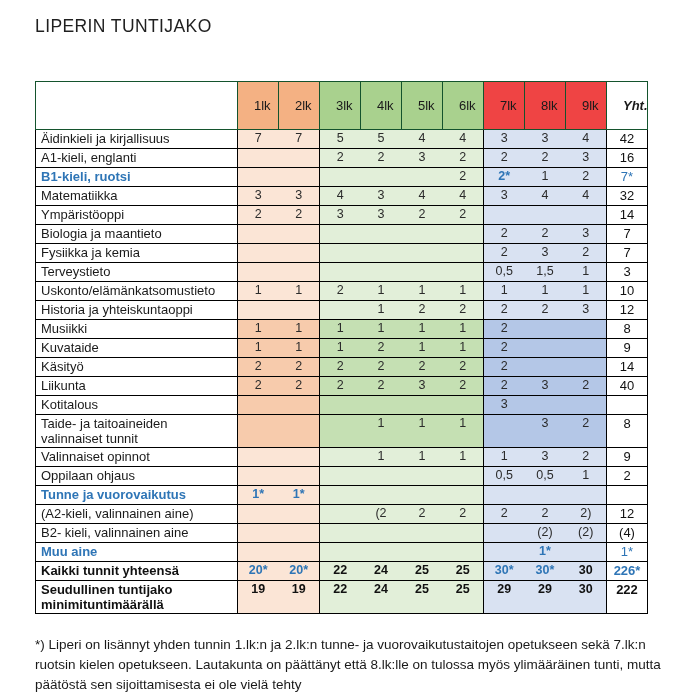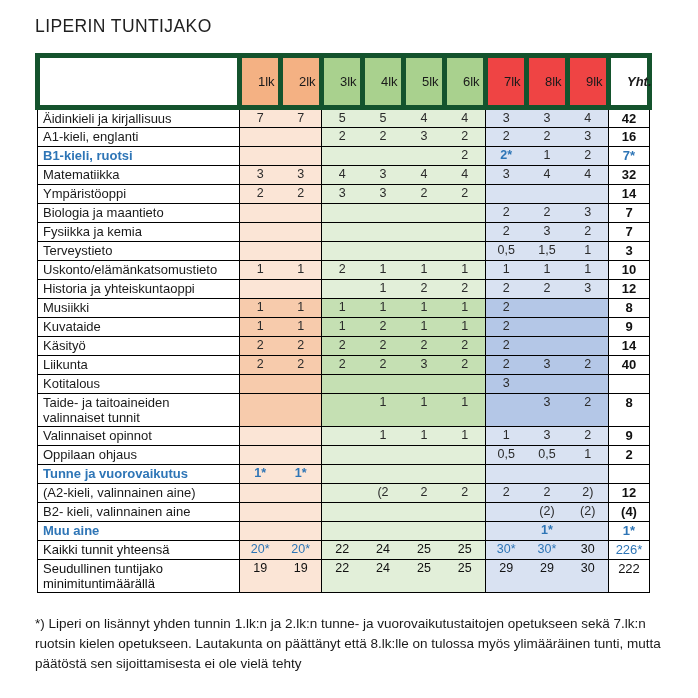--- a/index.html
+++ b/index.html
@@ -10,35 +10,35 @@
     color: #1a1a1a;
     overflow: hidden;
   }
   .page { padding: 16px 0 0 35px; }
 
   .title {
     font-size: 17.5px;
     font-weight: normal;
     letter-spacing: 0.4px;
     color: #1f1f1f;
-    margin: 0 0 16px 0;
+    margin: 0 0 44px 0;
   }
 
   table.grid {
     border-collapse: collapse;
     table-layout: fixed;
     width: 612px;
     border: 1.5px solid #000;
   }
   col.c-label { width: 202px; }
   col.c-num  { width: 41px; }
   col.c-tot  { width: 41px; }
 
   th {
-    border: 5px solid #14532d;
+    border: 1px solid #14532d;
     height: 22px;
     font-size: 13px;
     font-weight: normal;
     text-align: center;
     padding: 16px;
     color: #1a1a1a;
   }
   th.htot { font-weight: bold; background: #fff; font-style: italic; }
   th.hblank { background: #fff; }
   .ho { background: #F4B183; }
@@ -58,30 +58,30 @@
   td.lbl {
     text-align: left;
     padding-left: 5px;
     padding-right: 6px;
     border-right: 1px solid #000;
     font-size: 13px;
     color: #1a1a1a;
     background: #fff;
   }
   td.bl  { border-left: 1px solid #000; }
-  td.tot { font-weight: bold; font-size: 13px; background: #fff; color: #111; }
+  td.tot { font-weight: normal; font-size: 13px; background: #fff; color: #111; }
 
   .o { background: #FBE5D6; }
   .g { background: #E2EFD9; }
   .b { background: #D9E2F2; }
   tr.dark .o { background: #F7CBAC; }
   tr.dark .g { background: #C5E0B3; }
   tr.dark .b { background: #B4C7E7; }
 
-  tr.boldrow td { font-weight: normal; color: #111; margin-left: 24px; }
+  tr.boldrow td { font-weight: bold; color: #111; margin-left: 24px; }
   .bluetext { color: #2E75B6 !important; font-weight: bold; }
 
   .footnote {
     margin-top: 21px;
     width: 652px;
     font-size: 13.5px;
     line-height: 1.48;
     color: #1a1a1a;
   }
 </style>

